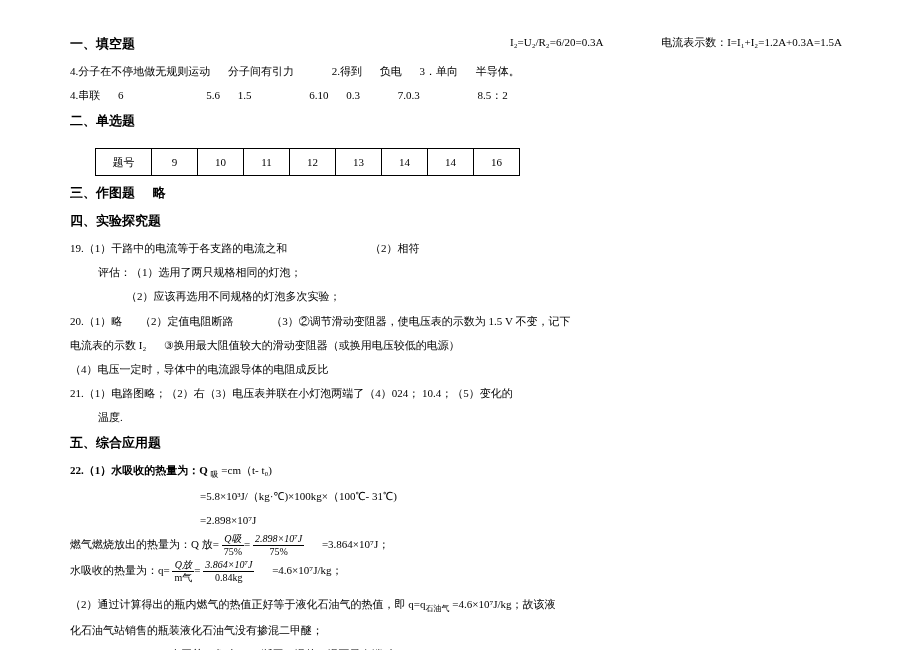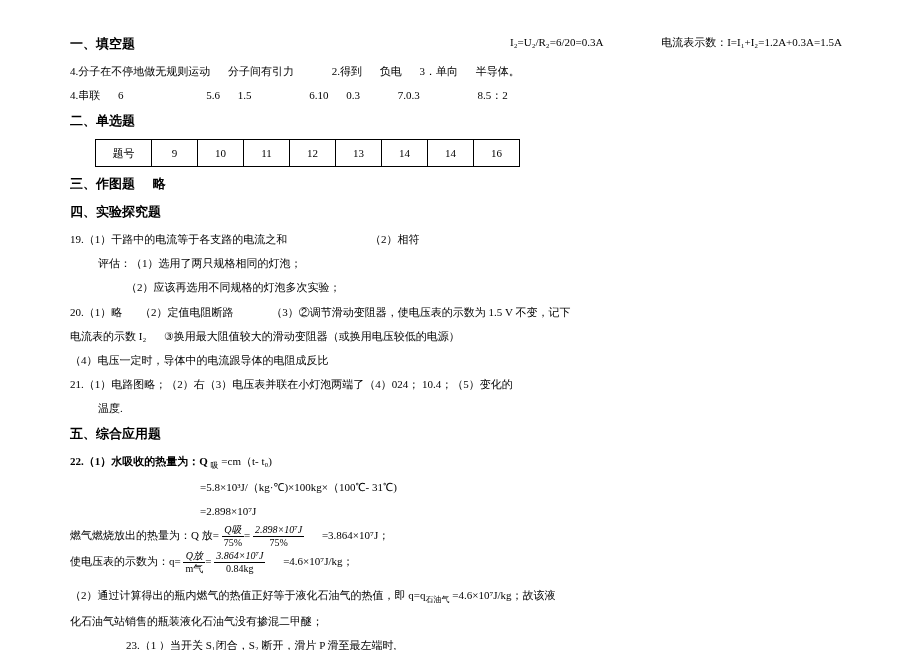--- a/index.html
+++ b/index.html
@@ -23,21 +23,21 @@
     }
     .line {
       white-space: nowrap;
     }
     .gap1 { display: inline-block; width: 15px; }
     .gap2 { display: inline-block; width: 35px; }
     .gap3 { display: inline-block; width: 55px; }
     .gap4 { display: inline-block; width: 80px; }
     table {
       border-collapse: collapse;
-      margin: 3px 0 3px 25px;
+      margin: 12px 0 3px 25px;
       padding-left: 16px;
     }
     td {
       border: 1px solid #000;
       width: 46px;
       height: 20px;
       text-align: center;
       font-size: 11px;
       padding: 1px 0;
     }
@@ -160,21 +160,21 @@
     <div class="frac-bot">75%</div>
   </span>=
   <span class="frac">
     <div class="frac-top">2.898×10⁷J</div>
     <div class="frac-bot">75%</div>
   </span><span class="gap1"></span>
   <span>=3.864×10⁷J；</span>
 </div>
 
 <div class="line">
-  <span>使电压表的示数为：q=</span>
+  <span>水吸收的热量为：q=</span>
   <span class="frac">
     <div class="frac-top">Q放</div>
     <div class="frac-bot">m气</div>
   </span>=
   <span class="frac">
     <div class="frac-top">3.864×10⁷J</div>
     <div class="frac-bot">0.84kg</div>
   </span><span class="gap1"></span>
   <span>=4.6×10⁷J/kg；</span>
 </div>

